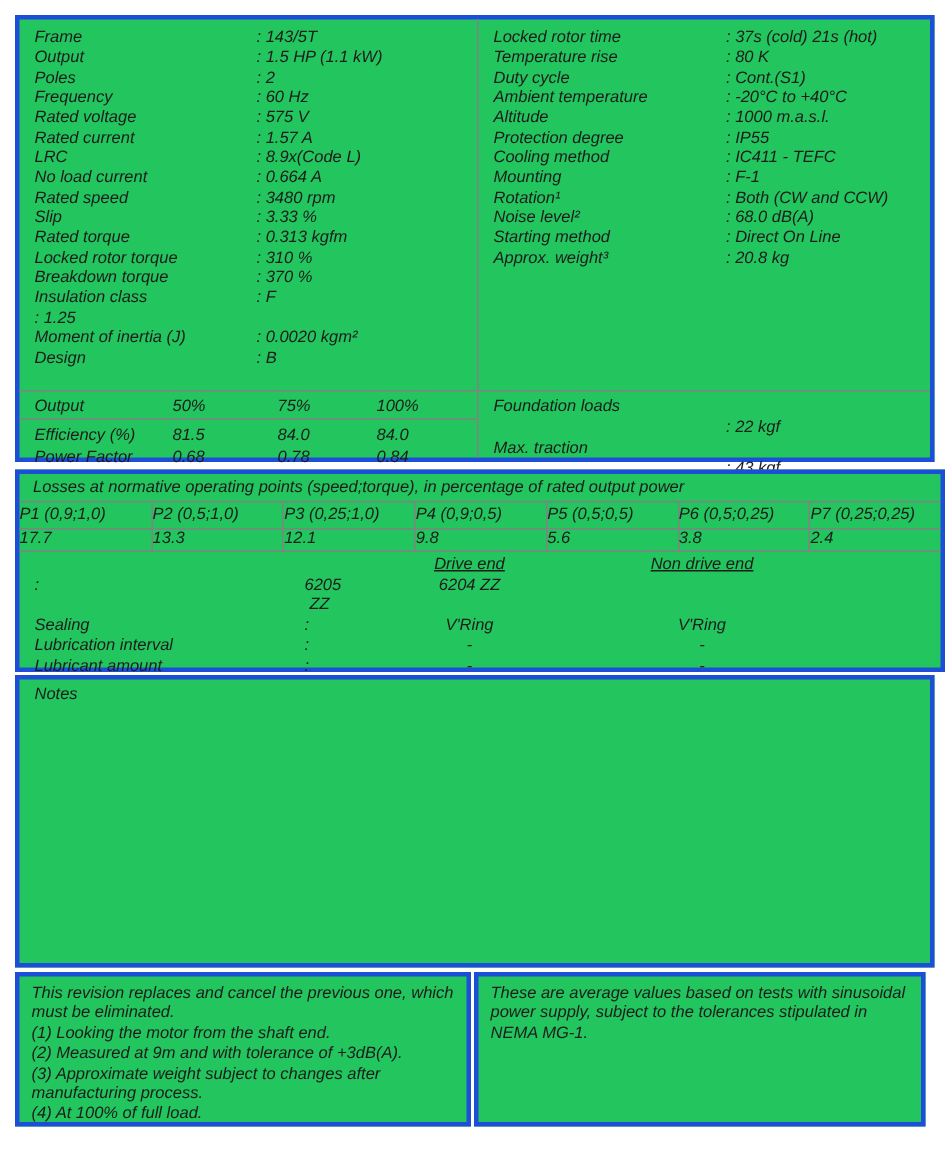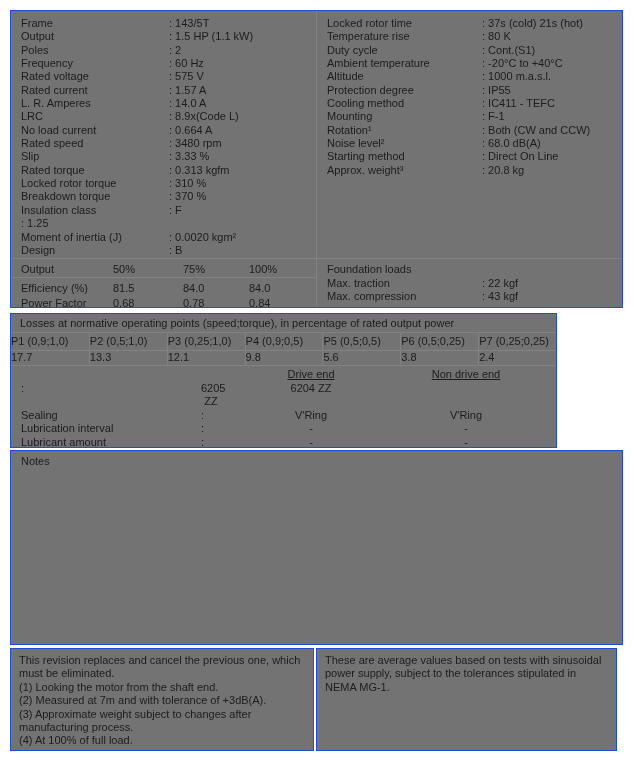--- a/index.html
+++ b/index.html
@@ -2,21 +2,21 @@
 <html><head>
 <meta charset="utf-8">
 <style>
   html,body{margin:0;padding:0;background:#ffffff;}
   body{
     width:634px;height:769px;position:relative;
     font-family:"Liberation Sans",sans-serif;
     font-size:11px;color:#1c1c1c;
     -webkit-font-smoothing:antialiased;
   }
-  .box{position:absolute;border:1px solid #1d4ed8;background:#737373;box-sizing:border-box;}
+  .box{position:absolute;border:3px solid #1d4ed8;background:#22c55e;box-sizing:border-box;font-style:italic;}
 
   
   #specs-box{left:10px;top:10px;width:613px;height:298px;}
   #specs-divider{position:absolute;left:305px;top:0;bottom:0;width:0;border-left:1px solid #828282;}
   #specs-hline{position:absolute;left:0;right:0;top:247px;height:0;border-top:1px solid #828282;}
   #eff-hline{position:absolute;left:0;width:305px;top:266px;height:0;border-top:1px solid #828282;}
 
   .spec-col{position:absolute;top:0;height:247px;padding:6px 10px;box-sizing:border-box;overflow:hidden;}
   #spec-col-left{left:0;width:305px;}
   #spec-col-right{left:306px;width:306px;}
@@ -26,24 +26,24 @@
   .srow .val{flex:1;}
 
   
   #eff-area{position:absolute;left:0;top:248px;width:305px;height:49px;}
   .eff-grid{display:grid;grid-template-columns:92px 70px 66px 1fr;padding:0 10px;}
   #eff-header{padding-top:3px;line-height:15px;}
   #eff-rows{padding-top:4px;line-height:14.5px;}
 
   
   #foundation-area{position:absolute;left:306px;top:248px;width:306px;height:49px;padding:3px 10px;box-sizing:border-box;line-height:15px;}
-  #foundation-area .srow .lbl{width:155px;flex:0 0 155px;}
-
-  
-  #losses-box{left:10px;top:313px;width:547px;height:135px;}
+  #foundation-area .srow .lbl{width:155px;flex:0 0 155px;margin-top:14px;}
+
+  
+  #losses-box{left:10px;top:313px;width:620px;height:135px;}
   #losses-title{padding:3px 9px 2px;border-bottom:1px solid #828282;line-height:13px;}
   .loss-grid{display:grid;grid-template-columns:repeat(7,1fr);}
   .loss-grid > span{border-left:1px solid #828282;}
   .loss-grid > span:first-child{border-left:none;}
   #loss-headers > span{padding:2px 0 2px;line-height:13px;border-bottom:1px solid #828282;}
   #loss-values > span{padding:0 0 1px;line-height:13px;border-bottom:1px solid #828282;}
   #bearings{padding:2px 10px 0;}
   .brow{display:grid;grid-template-columns:180px 20px 180px 130px 1fr;line-height:13.6px;}
   .brow .bde,.brow .bnde{text-align:center;}
   .brow .bspan{grid-column:3 / 5;text-align:center;}
@@ -84,24 +84,20 @@
       </div>
     <div class="srow">
         <span class="lbl">Rated voltage</span>
         <span class="val">: 575 V</span>
       </div>
     <div class="srow">
         <span class="lbl">Rated current</span>
         <span class="val">: 1.57 A</span>
       </div>
     <div class="srow">
-        <span class="lbl">L. R. Amperes</span>
-        <span class="val">: 14.0 A</span>
-      </div>
-    <div class="srow">
         <span class="lbl">LRC</span>
         <span class="val">: 8.9x(Code L)</span>
       </div>
     <div class="srow">
         <span class="lbl">No load current</span>
         <span class="val">: 0.664 A</span>
       </div>
     <div class="srow">
         <span class="lbl">Rated speed</span>
         <span class="val">: 3480 rpm</span>
@@ -291,19 +287,19 @@
   </div>
 </div>
 
 <div class="box" id="notes-box">
   <div>Notes</div>
 </div>
 
 <div class="box" id="footer-left">
   <p>This revision replaces and cancel the previous one, which must be eliminated.</p>
   <p>(1) Looking the motor from the shaft end.</p>
-  <p>(2) Measured at 7m and with tolerance of +3dB(A).</p>
+  <p>(2) Measured at 9m and with tolerance of +3dB(A).</p>
   <p>(3) Approximate weight subject to changes after manufacturing process.</p>
   <p>(4) At 100% of full load.</p>
 </div>
 <div class="box" id="footer-right">
   <p>These are average values based on tests with sinusoidal power supply, subject to the tolerances stipulated in NEMA MG-1.</p>
 </div>
 
 </body></html>

